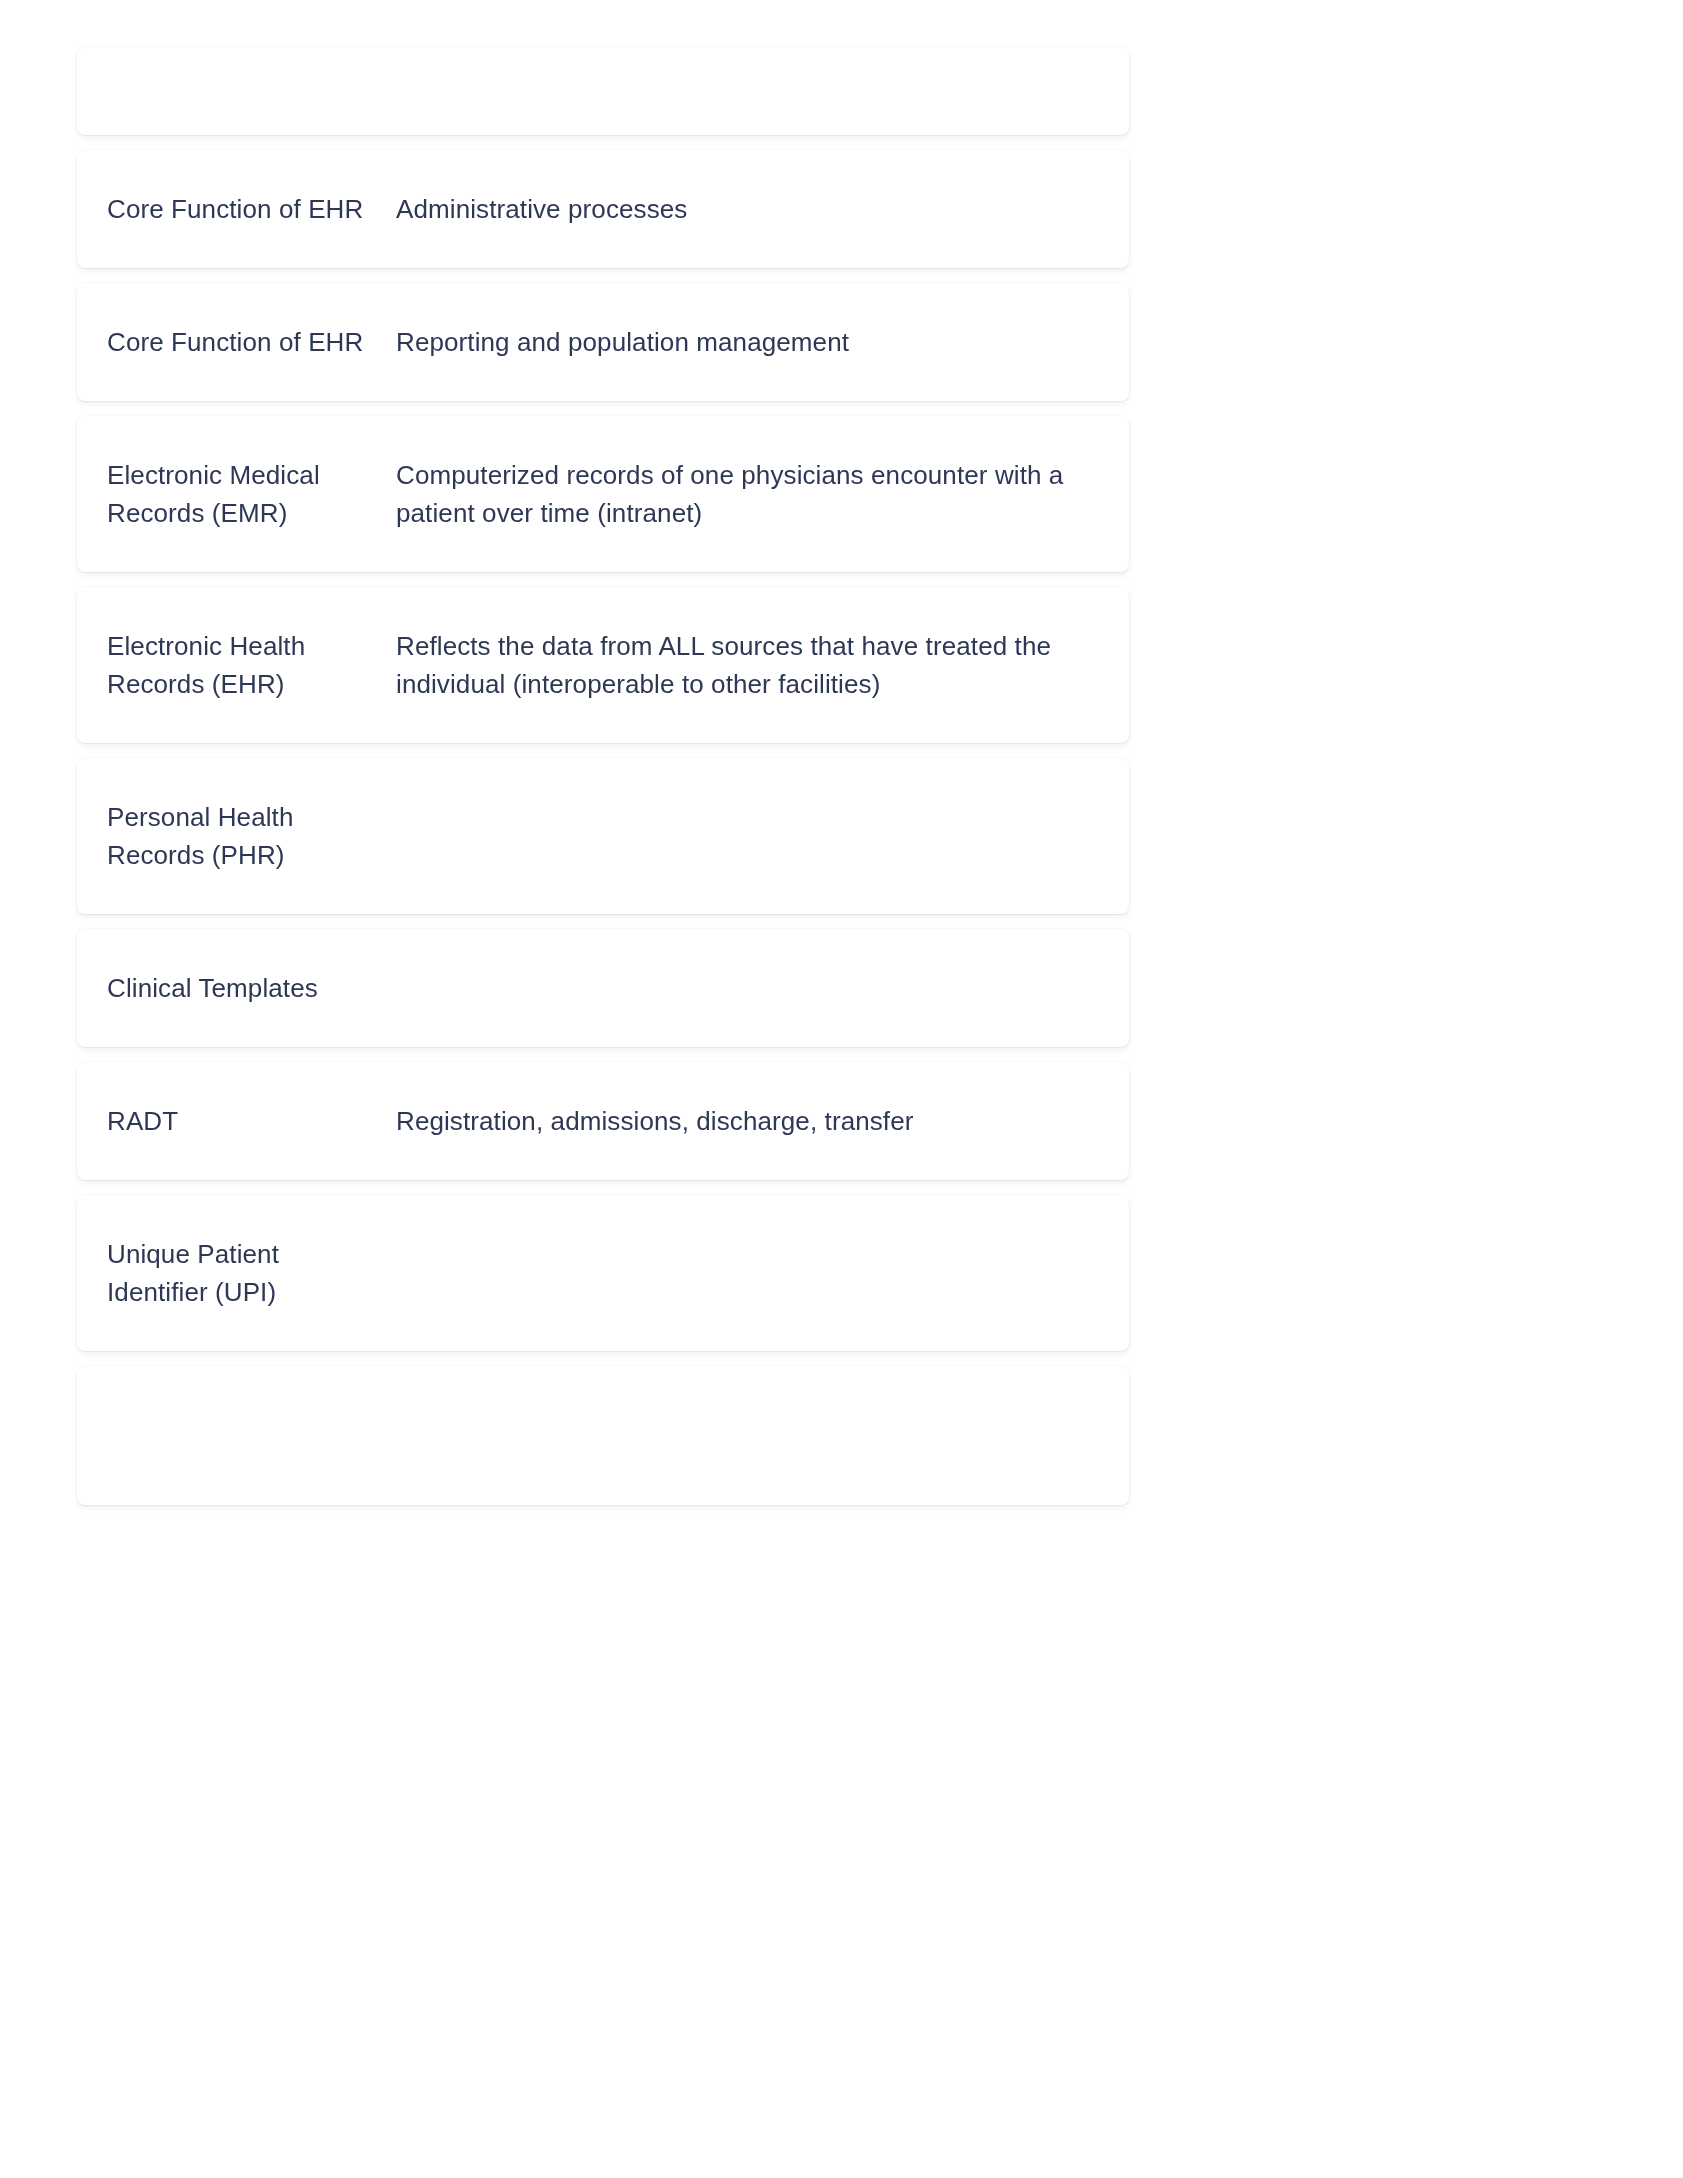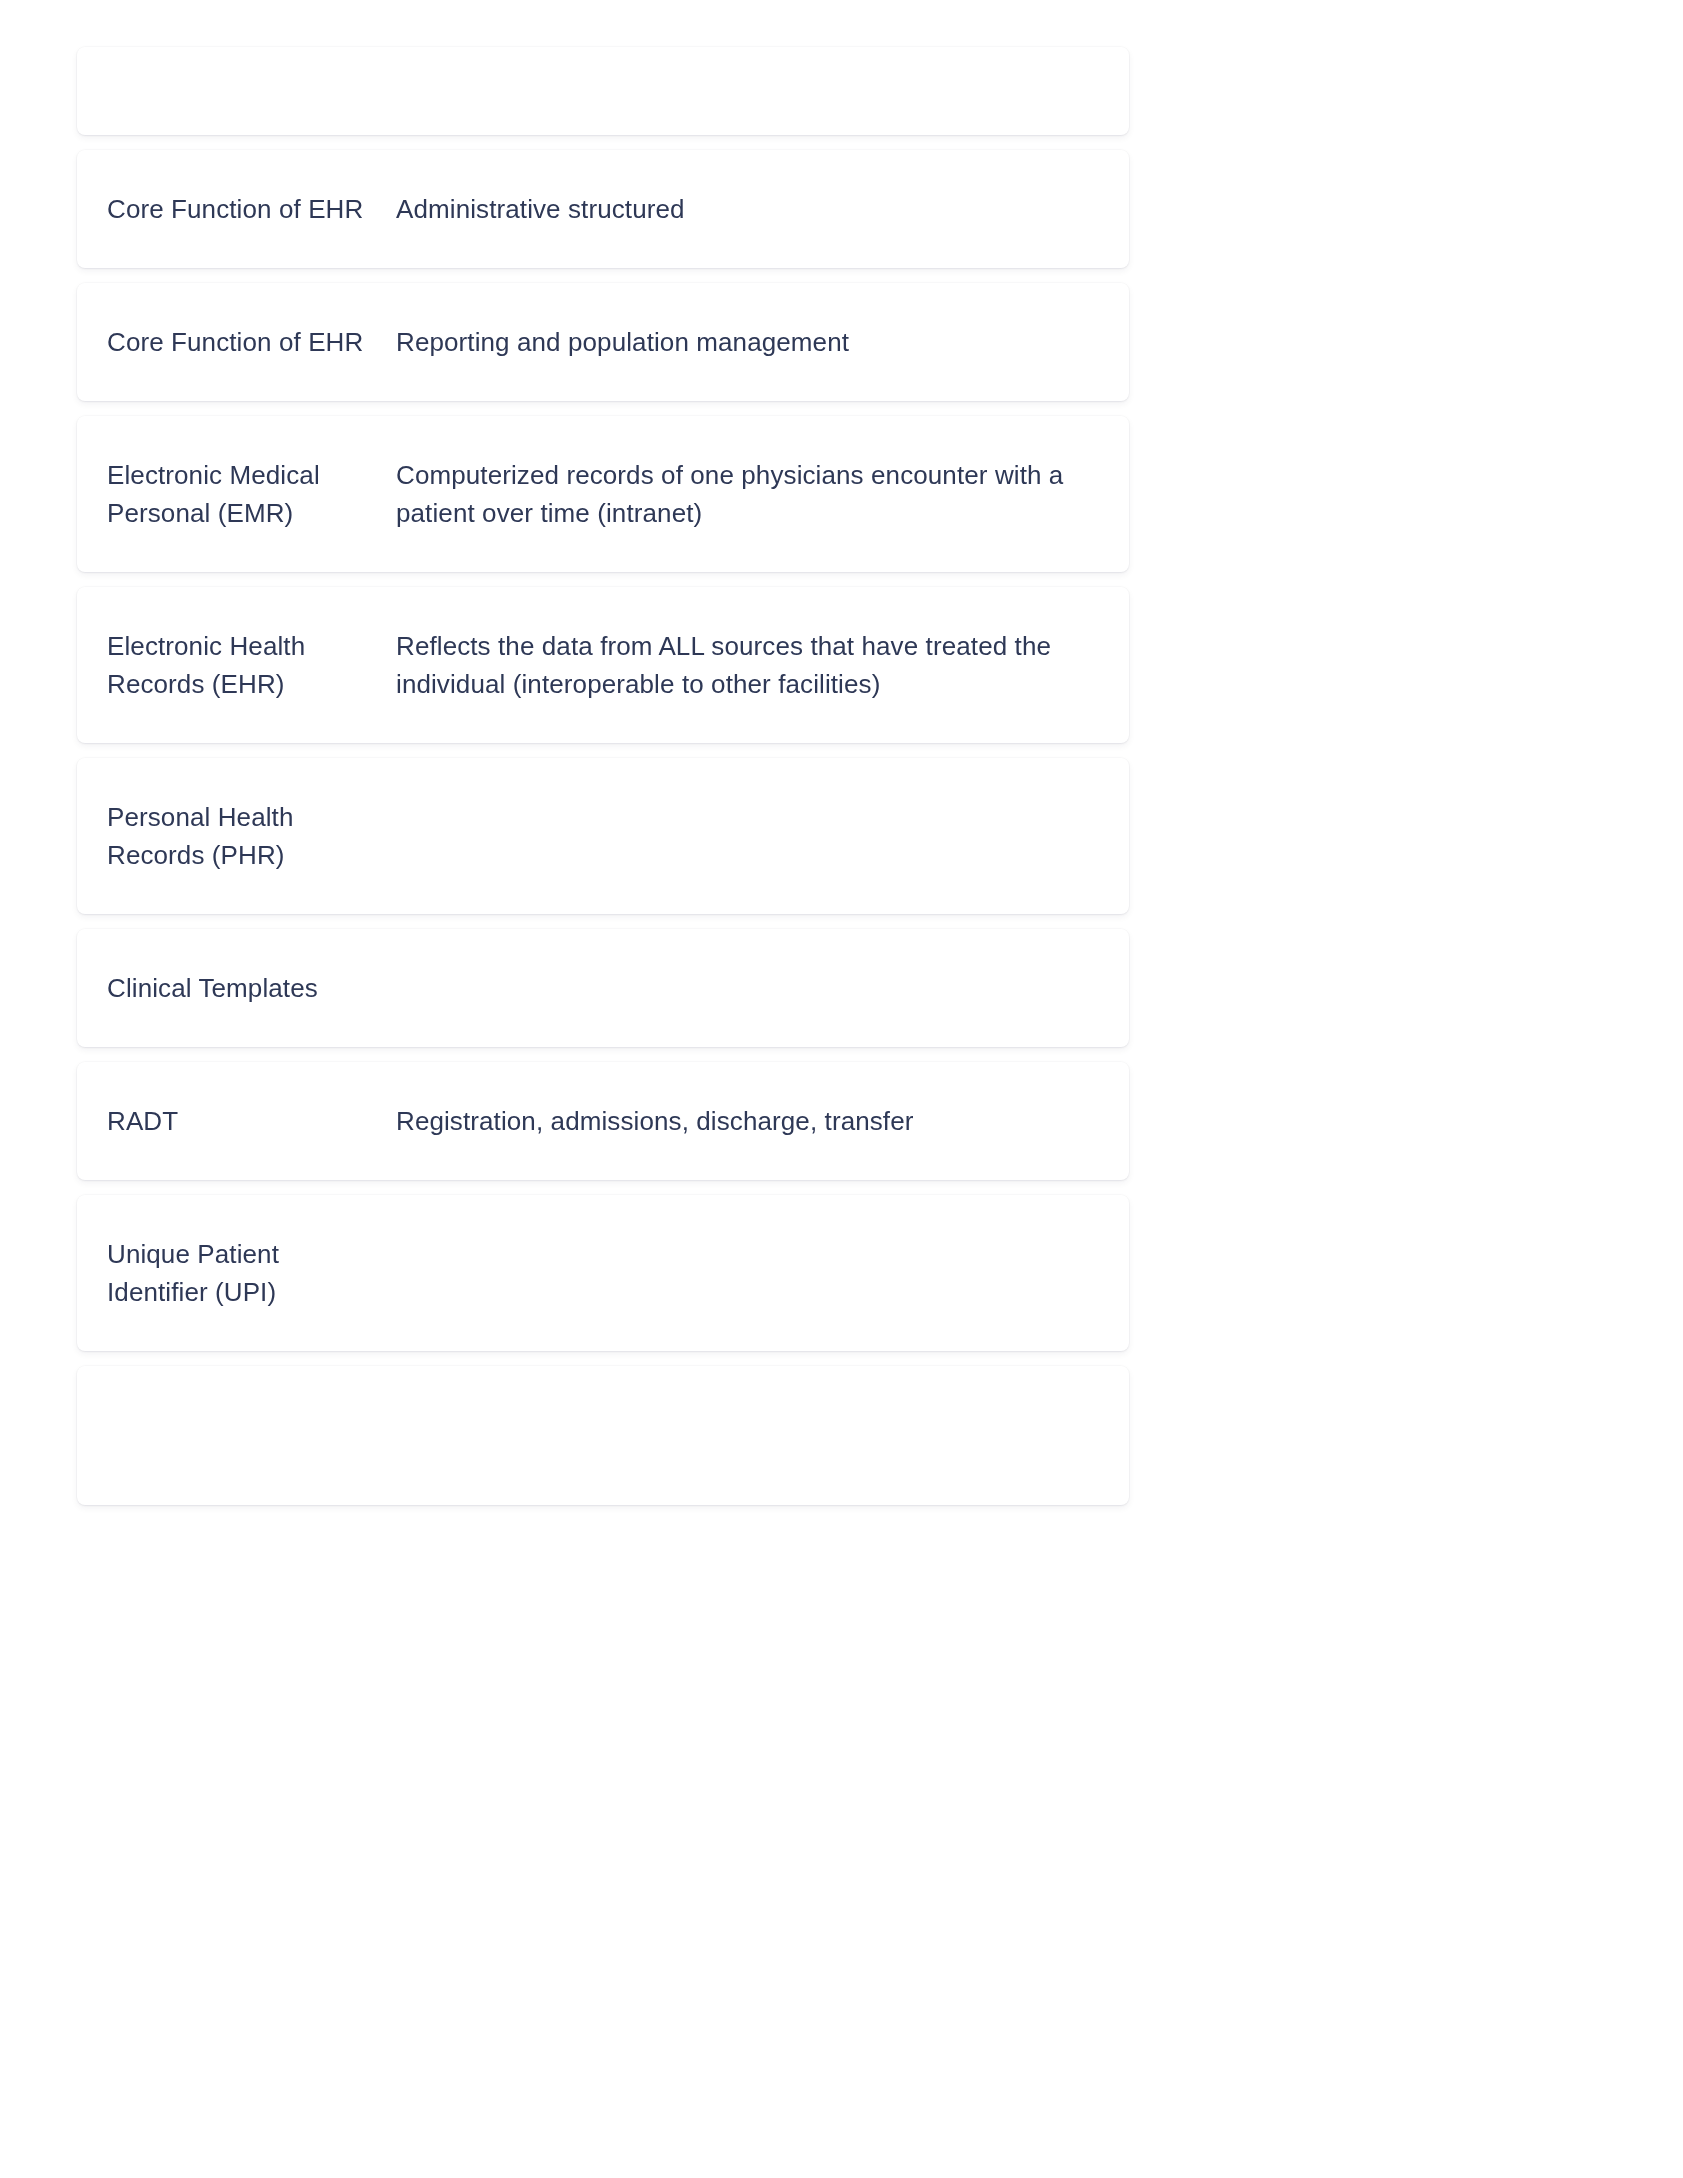--- a/index.html
+++ b/index.html
@@ -81,30 +81,30 @@
 
   <div class="card-list">
 
     <div class="card spacer-card">
       <div class="term"></div>
       <div class="definition"></div>
     </div>
 
     <div class="card">
       <div class="term">Core Function of EHR</div>
-      <div class="definition">Administrative structured</div>
+      <div class="definition">Administrative processes</div>
     </div>
 
     <div class="card">
       <div class="term">Core Function of EHR</div>
       <div class="definition">Reporting and population management</div>
     </div>
 
     <div class="card">
-      <div class="term">Electronic Medical Personal (EMR)</div>
+      <div class="term">Electronic Medical Records (EMR)</div>
       <div class="definition">Computerized records of one physicians encounter with a patient over time (intranet)</div>
     </div>
 
     <div class="card">
       <div class="term">Electronic Health Records (EHR)</div>
       <div class="definition">Reflects the data from ALL sources that have treated the individual (interoperable to other facilities)</div>
     </div>
 
 
     <div class="card">

